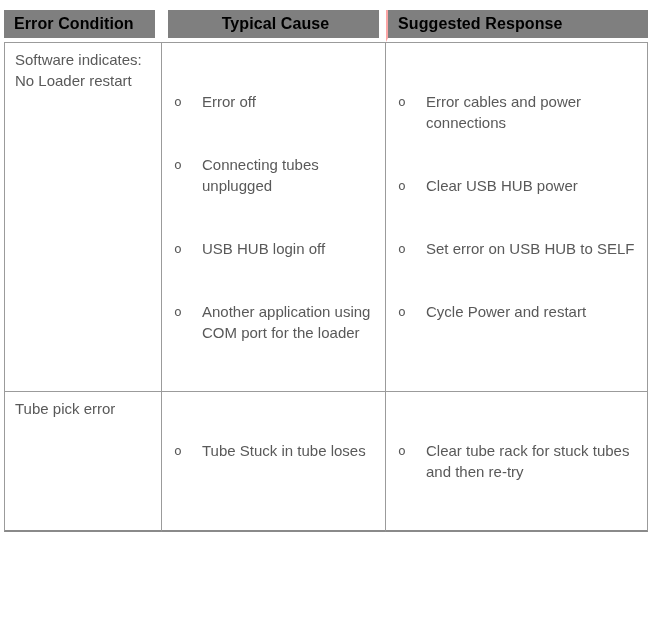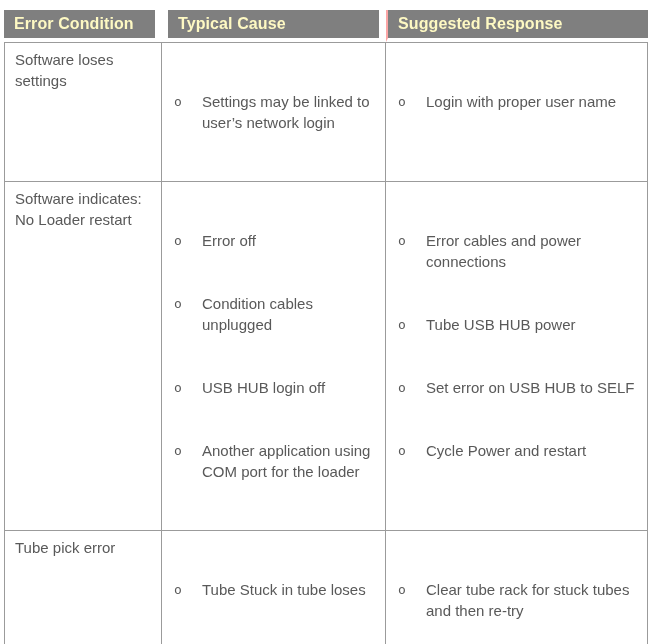--- a/index.html
+++ b/index.html
@@ -20,32 +20,32 @@
     border-collapse: separate;
     border-spacing: 0;
     table-layout: fixed;
   }
   col.c1 { width: 158px; }
   col.c2 { width: 224px; }
   col.c3 { width: 262px; }
 
   th {
     background: #7f7f7f;
-    color: #fef9c3;
+    color: #000000;
     font-size: 16px;
     font-weight: bold;
     text-align: left;
     vertical-align: middle;
     height: 32px;
     padding: 2px 6px 2px 10px;
     border-bottom: 4px solid #ffffff;
     letter-spacing: 0.1px;
   }
   th.h1 { border-right: 7px solid #ffffff; }
-  th.h2 { border-left: 6px solid #ffffff; border-right: 7px solid #ffffff; }
+  th.h2 { border-left: 6px solid #ffffff; border-right: 7px solid #ffffff; text-align: center; }
   th.h3 { border-left: 2px solid #fca5a5; }
 
   td {
     vertical-align: top;
     color: #595959;
     font-size: 15px;
     line-height: 21px;
     padding: 6px 6px 6px 0;
     border-right: 1px solid #9b9b9b;
     border-bottom: 1px solid #9b9b9b;
@@ -91,64 +91,49 @@
       </colgroup>
     <thead>
       <tr>
         <th class="h1">Error Condition</th>
         <th class="h2">Typical Cause</th>
         <th class="h3">Suggested Response</th>
       </tr>
     </thead>
     <tbody>
 
-      <tr class="r0">
-        <td class="cond">Software loses settings</td>
-        <td>
-          <div class="bullet">
-            <span class="marker">o</span>
-            <span class="btxt">Settings may be linked to user’s network login</span>
-          </div>
-        </td>
-        <td>
-          <div class="bullet">
-            <span class="marker">o</span>
-            <span class="btxt">Login with proper user name</span>
-          </div>
-        </td>
-      </tr>
 
       <tr class="r1">
         <td class="cond">Software indicates: No Loader restart</td>
         <td>
           <div class="bullet">
             <span class="marker">o</span>
             <span class="btxt">Error off</span>
           </div>
           <div class="bullet">
             <span class="marker">o</span>
-            <span class="btxt">Condition cables unplugged</span>
+            <span class="btxt">Connecting tubes unplugged</span>
           </div>
           <div class="bullet">
             <span class="marker">o</span>
             <span class="btxt">USB HUB login off</span>
           </div>
           <div class="bullet">
             <span class="marker">o</span>
             <span class="btxt">Another application using COM port for the loader</span>
           </div>
         </td>
         <td>
           <div class="bullet">
             <span class="marker">o</span>
             <span class="btxt">Error cables and power connections</span>
           </div>
           <div class="bullet">
             <span class="marker">o</span>
-            <span class="btxt">Tube USB HUB power</span>
+            <span class="btxt">Clear USB HUB power</span>
           </div>
           <div class="bullet">
             <span class="marker">o</span>
             <span class="btxt">Set error on USB HUB to SELF</span>
           </div>
           <div class="bullet">
             <span class="marker">o</span>
             <span class="btxt">Cycle Power and restart</span>
           </div>
         </td>

